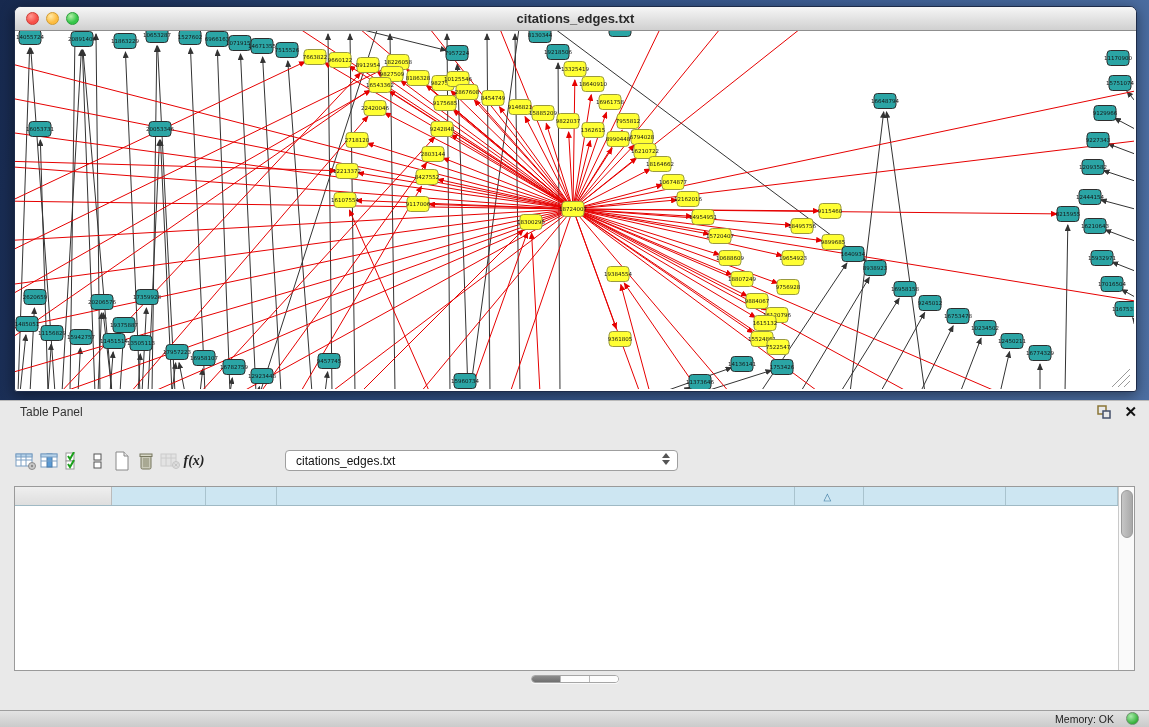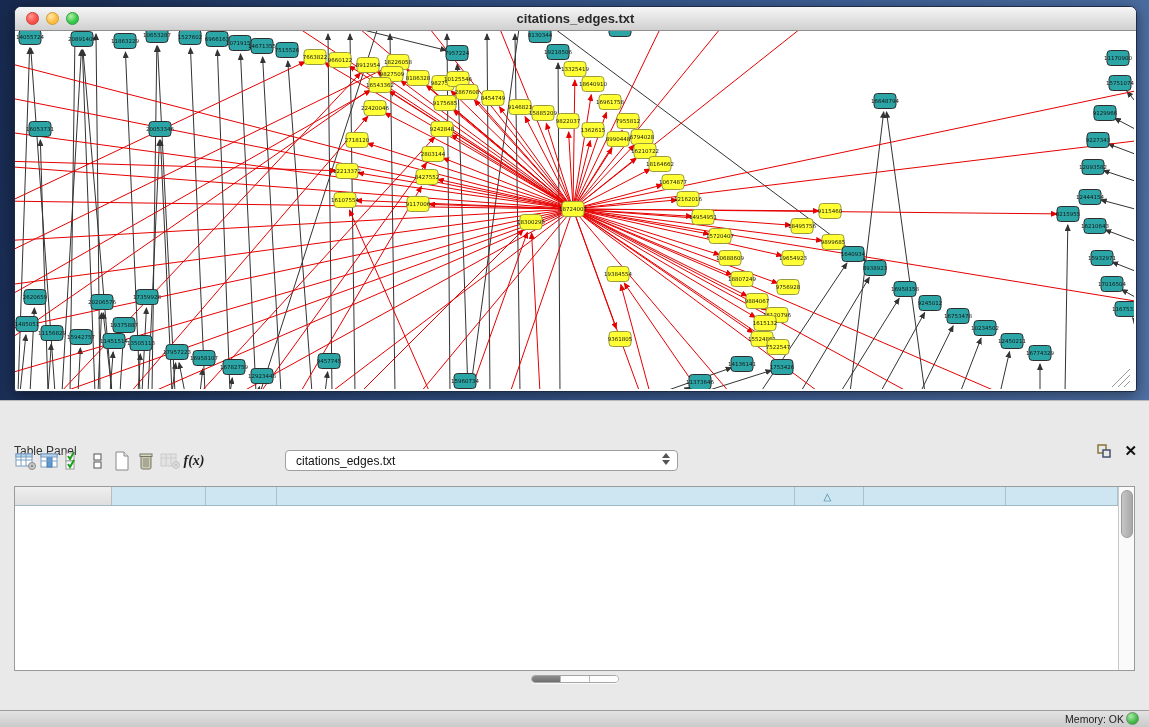--- a/index.html
+++ b/index.html
@@ -19,22 +19,22 @@
   .light{width:13px;height:13px;border-radius:50%;box-sizing:border-box;}
   .light.red{background:radial-gradient(circle at 35% 30%,#ff9a92,#f75049 60%);border:1px solid #ce3a34;}
   .light.yellow{background:radial-gradient(circle at 35% 30%,#ffe9a8,#fdbc40 60%);border:1px solid #d29b2e;}
   .light.green{background:radial-gradient(circle at 35% 30%,#b5f0a8,#35c649 60%);border:1px solid #2a9e3a;}
   .net-canvas{position:relative;width:1119px;height:358px;background:#fff;overflow:hidden;
     border-radius:0 0 2px 2px;}
   .net-canvas svg{display:block;}
   
   .table-panel{position:absolute;left:0;top:400px;width:1149px;height:310px;
     background:#e9e9e9;border-top:1px solid #b9b9b9;}
-  .panel-header{position:relative;height:22px;line-height:22px;padding-left:14px;
-    font-size:12px;color:#333;margin-top:39px;}
+  .panel-header{position:relative;height:22px;line-height:22px;padding-left:20px;
+    font-size:12px;color:#333;}
   .panel-header .hdr-icons{position:absolute;right:12px;top:3px;display:flex;gap:12px;align-items:center;}
   .x-btn{font-size:15px;font-weight:bold;color:#111;line-height:15px;cursor:default;}
   .toolbar{position:absolute;left:14px;top:46px;height:28px;display:flex;align-items:center;}
   .tb-btn{width:24px;height:24px;display:flex;align-items:center;justify-content:center;}
   .fx{font-size:14px;font-style:italic;font-weight:bold;color:#222;font-family:"Liberation Serif",serif;}
   .combo{position:absolute;left:285px;top:49px;width:393px;height:21px;background:#fff;
     border:1px solid #9f9f9f;border-radius:4px;font-size:12px;color:#111;
     display:flex;align-items:center;padding-left:10px;box-sizing:border-box;}
   .combo .arrows{position:absolute;right:7px;top:2px;display:flex;flex-direction:column;gap:2px;}
   .combo .arrows i{display:block;width:0;height:0;border-left:4px solid transparent;border-right:4px solid transparent;}
@@ -53,21 +53,21 @@
     background:linear-gradient(90deg,#c6c6c6,#a8a8a8);border:1px solid #9a9a9a;}
   .tabs{position:absolute;left:0;right:0;top:274px;display:flex;justify-content:center;}
   .seg{display:flex;border:1px solid #a6a6a6;border-radius:5px;overflow:hidden;background:#fff;
     box-shadow:0 1px 0 rgba(255,255,255,.7);}
   .seg .tab{padding:3px 14px;font-size:12px;color:#111;border-right:1px solid #b8b8b8;background:#fdfdfd;}
   .seg .tab:last-child{border-right:none;}
   .seg .tab.sel{background:linear-gradient(#8d8d8d,#6f6f6f);color:#e9e9e9;}
   
   .status-bar{position:absolute;left:0;top:710px;width:1149px;height:17px;
     background:linear-gradient(#e3e3e3,#c9c9c9);border-top:1px solid #9e9e9e;}
-  .mem{position:absolute;right:10px;top:1px;display:flex;align-items:center;gap:2px;
+  .mem{position:absolute;right:10px;top:1px;display:flex;align-items:center;gap:12px;
     font-size:10.5px;color:#222;}
   .mem .dot{width:11px;height:11px;border-radius:50%;border:1px solid #6f8f6f;
     background:radial-gradient(circle at 35% 30%,#a9ecaa,#35b03a 70%);}
 </style>
 </head>
 <body>
 
 <div class="desktop">
   <div class="net-window">
     <div class="titlebar">

